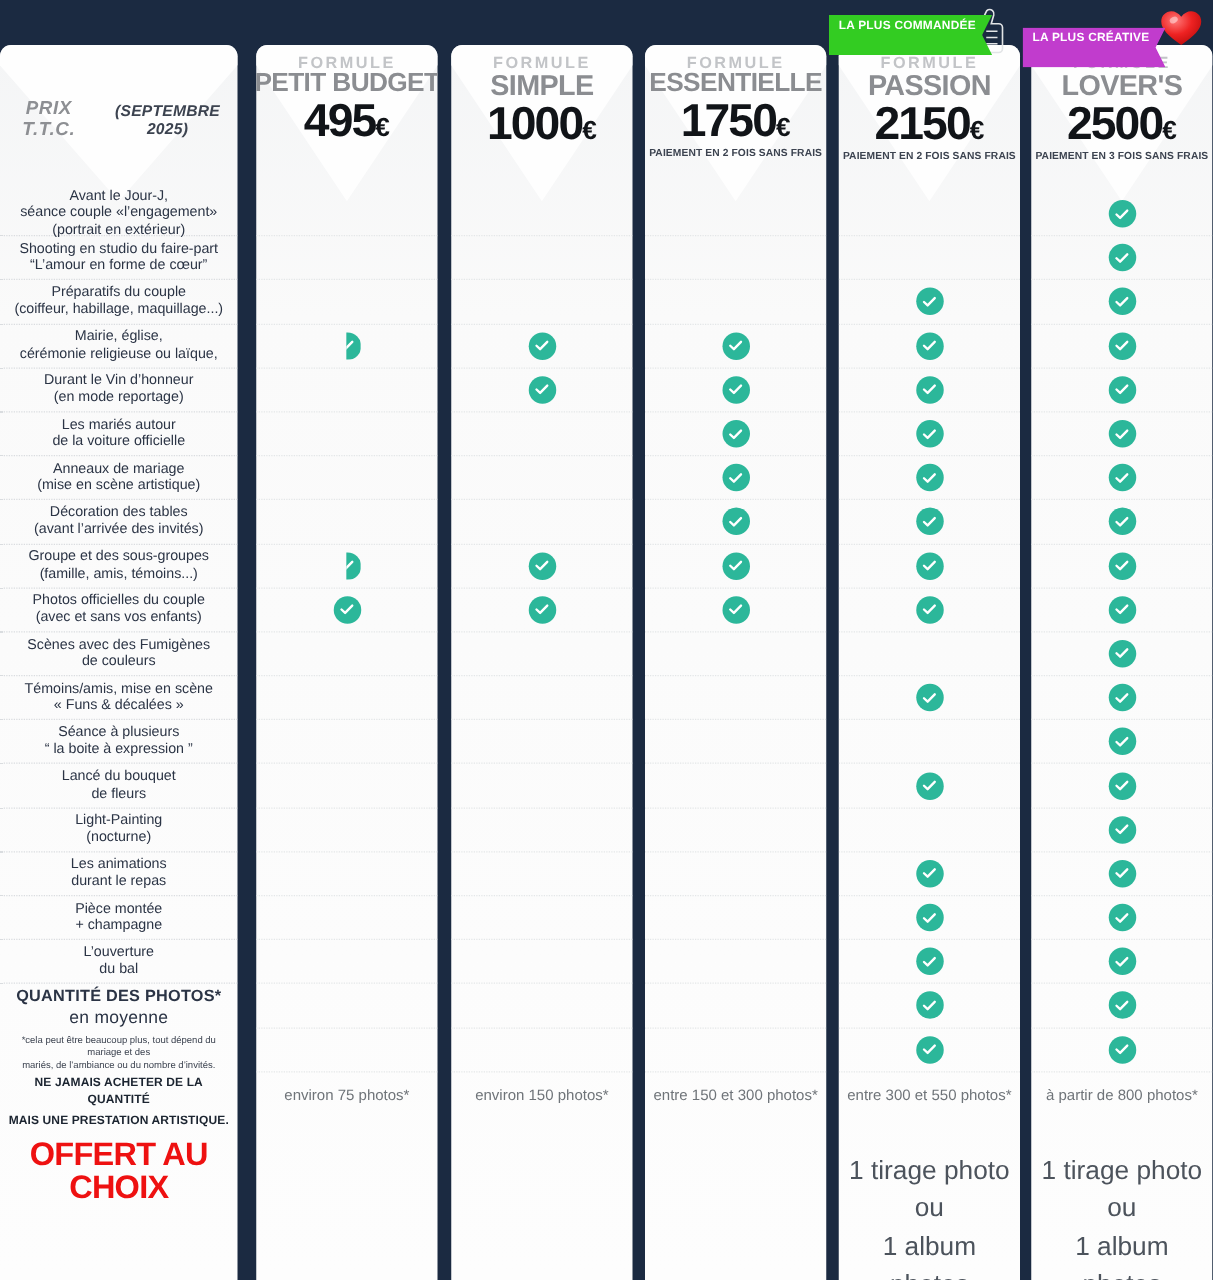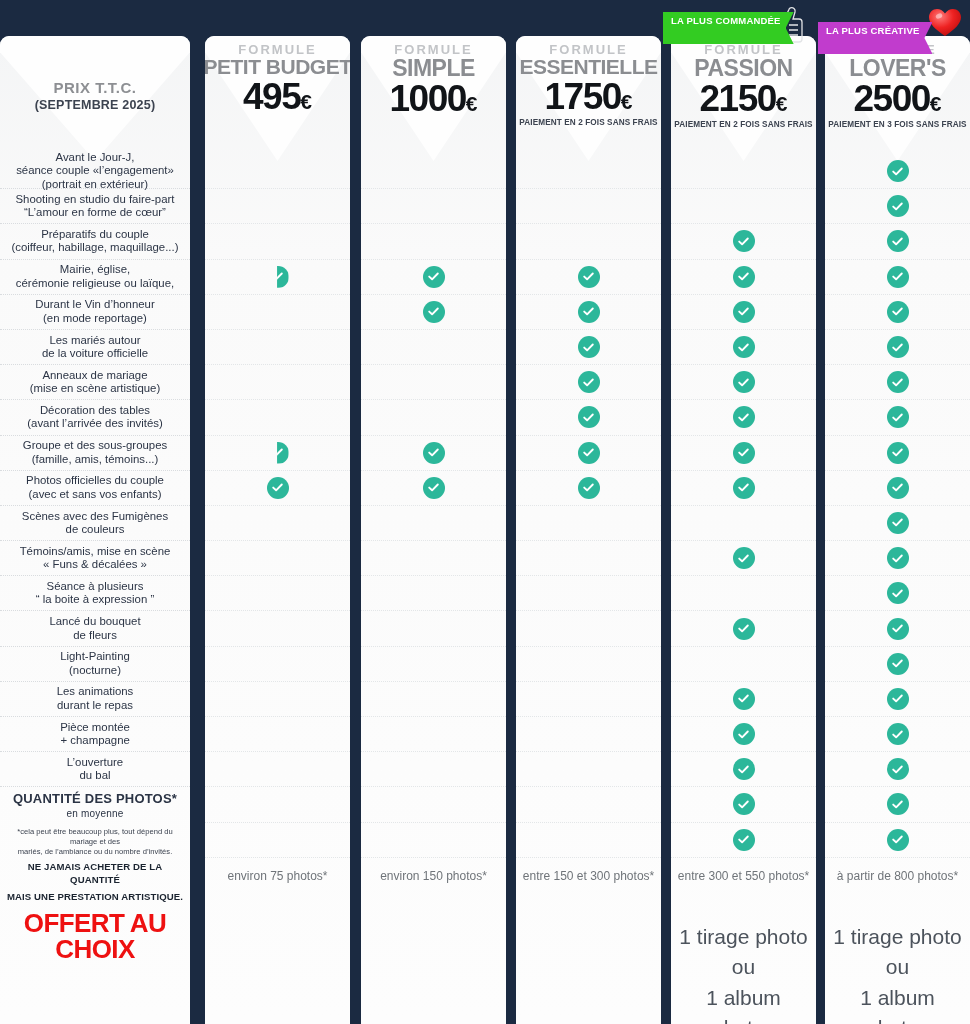--- a/index.html
+++ b/index.html
@@ -38,23 +38,24 @@
     width: 115%; height: 125px;
     background: rgba(255,255,255,0.85);
     clip-path: polygon(0 0, 100% 0, 50% 100%);
     pointer-events: none;
   }
 
   
   .feat-head {
     position: relative;
     height: 118px;
-    display: flex; flex-direction: column;
+    display: flex; flex-direction: row;
     align-items: center; justify-content: center;
     text-align: center;
+    font-style: italic;
   }
   .feat-head .t1 {
     font-size: 15px; font-weight: bold; letter-spacing: .5px;
     color: #8d8f93;
   }
   .feat-head .t2 {
     font-size: 12.5px; font-weight: bold; margin-top: 2px;
     color: #3c4350; letter-spacing: .2px;
   }
 
@@ -112,21 +113,21 @@
     border-bottom: 1px dotted #d9dcdf;
   }
   .frow .label {
     font-size: 11.4px; color: #2b3445; line-height: 1.18;
     padding: 0 6px;
   }
   .frow .label.big {
     font-size: 13px; font-weight: bold; letter-spacing: .2px;
   }
   .frow .label .sub {
-    display: block; font-size: 10px; font-weight: normal; margin-top: 1px;
+    display: block; font-size: 14px; font-weight: normal; margin-top: 1px;
   }
 
   .crow {
     position: relative;
     display: flex; align-items: center; justify-content: center;
     border-bottom: 1px dotted #e3e6e8;
   }
 
   .check {
     width: 22px; height: 22px; border-radius: 50%;
@@ -245,21 +246,21 @@
         </div>
         <div class="frow" style="height: 35.2px;">
           <div class="label">Lancé du bouquet<br>de fleurs</div>
         </div>
         <div class="frow" style="height: 35.2px;">
           <div class="label">Light-Painting<br>(nocturne)</div>
         </div>
         <div class="frow" style="height: 35.2px;">
           <div class="label">Les animations<br>durant le repas</div>
         </div>
-        <div class="frow" style="height: 35.2px; text-align: right;">
+        <div class="frow" style="height: 35.2px;">
           <div class="label">Pièce montée<br>+ champagne</div>
         </div>
         <div class="frow" style="height: 35.2px;">
           <div class="label">L’ouverture<br>du bal</div>
         </div>
       </div>
 
     <div class="frow" style="height:36px;border-bottom:none;">
       <div class="label big">
         <span>QUANTITÉ DES PHOTOS*</span>

